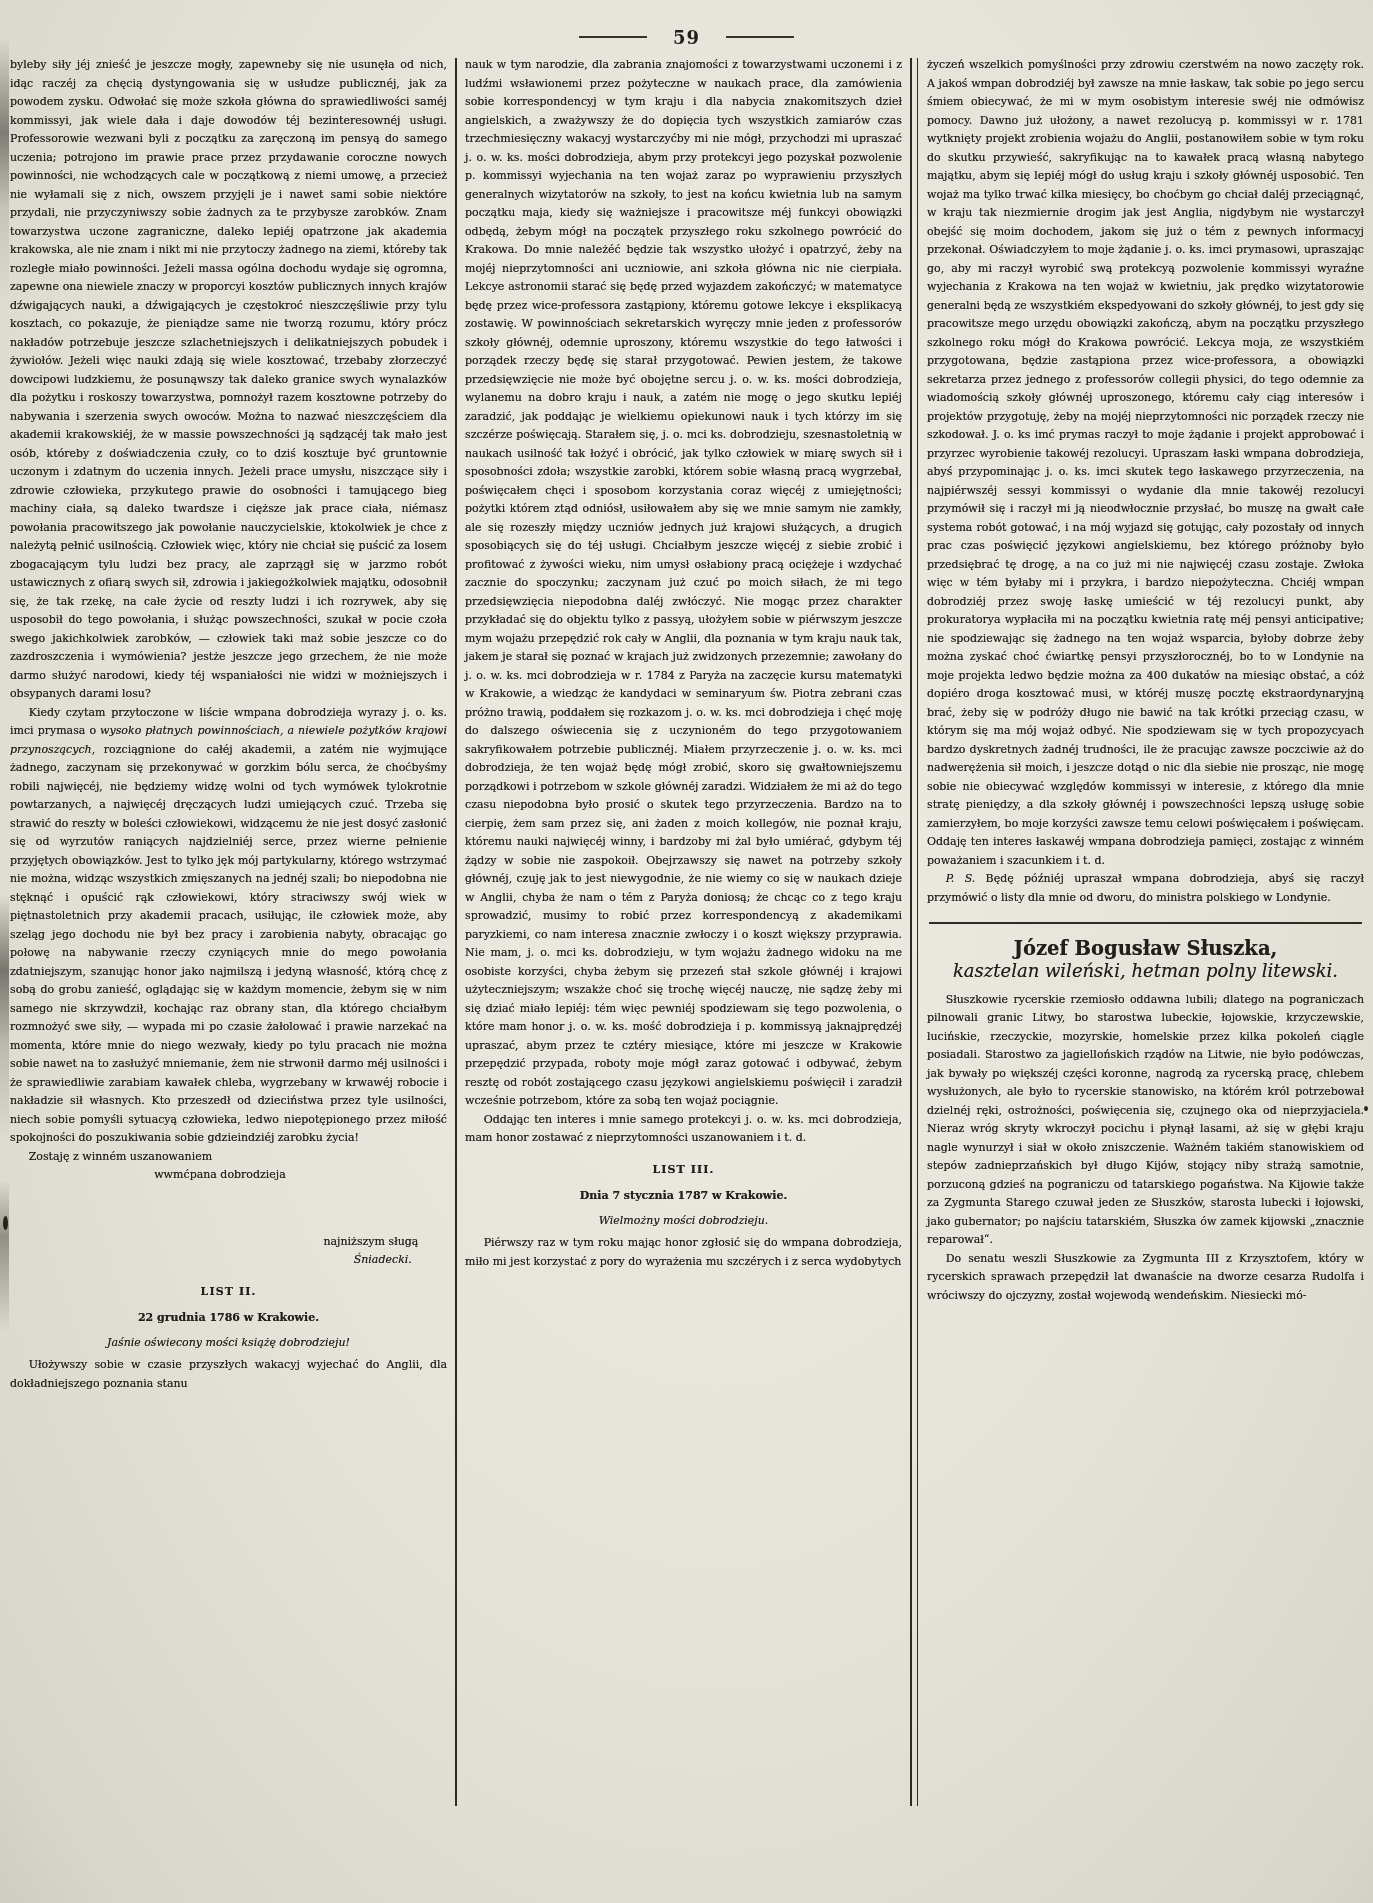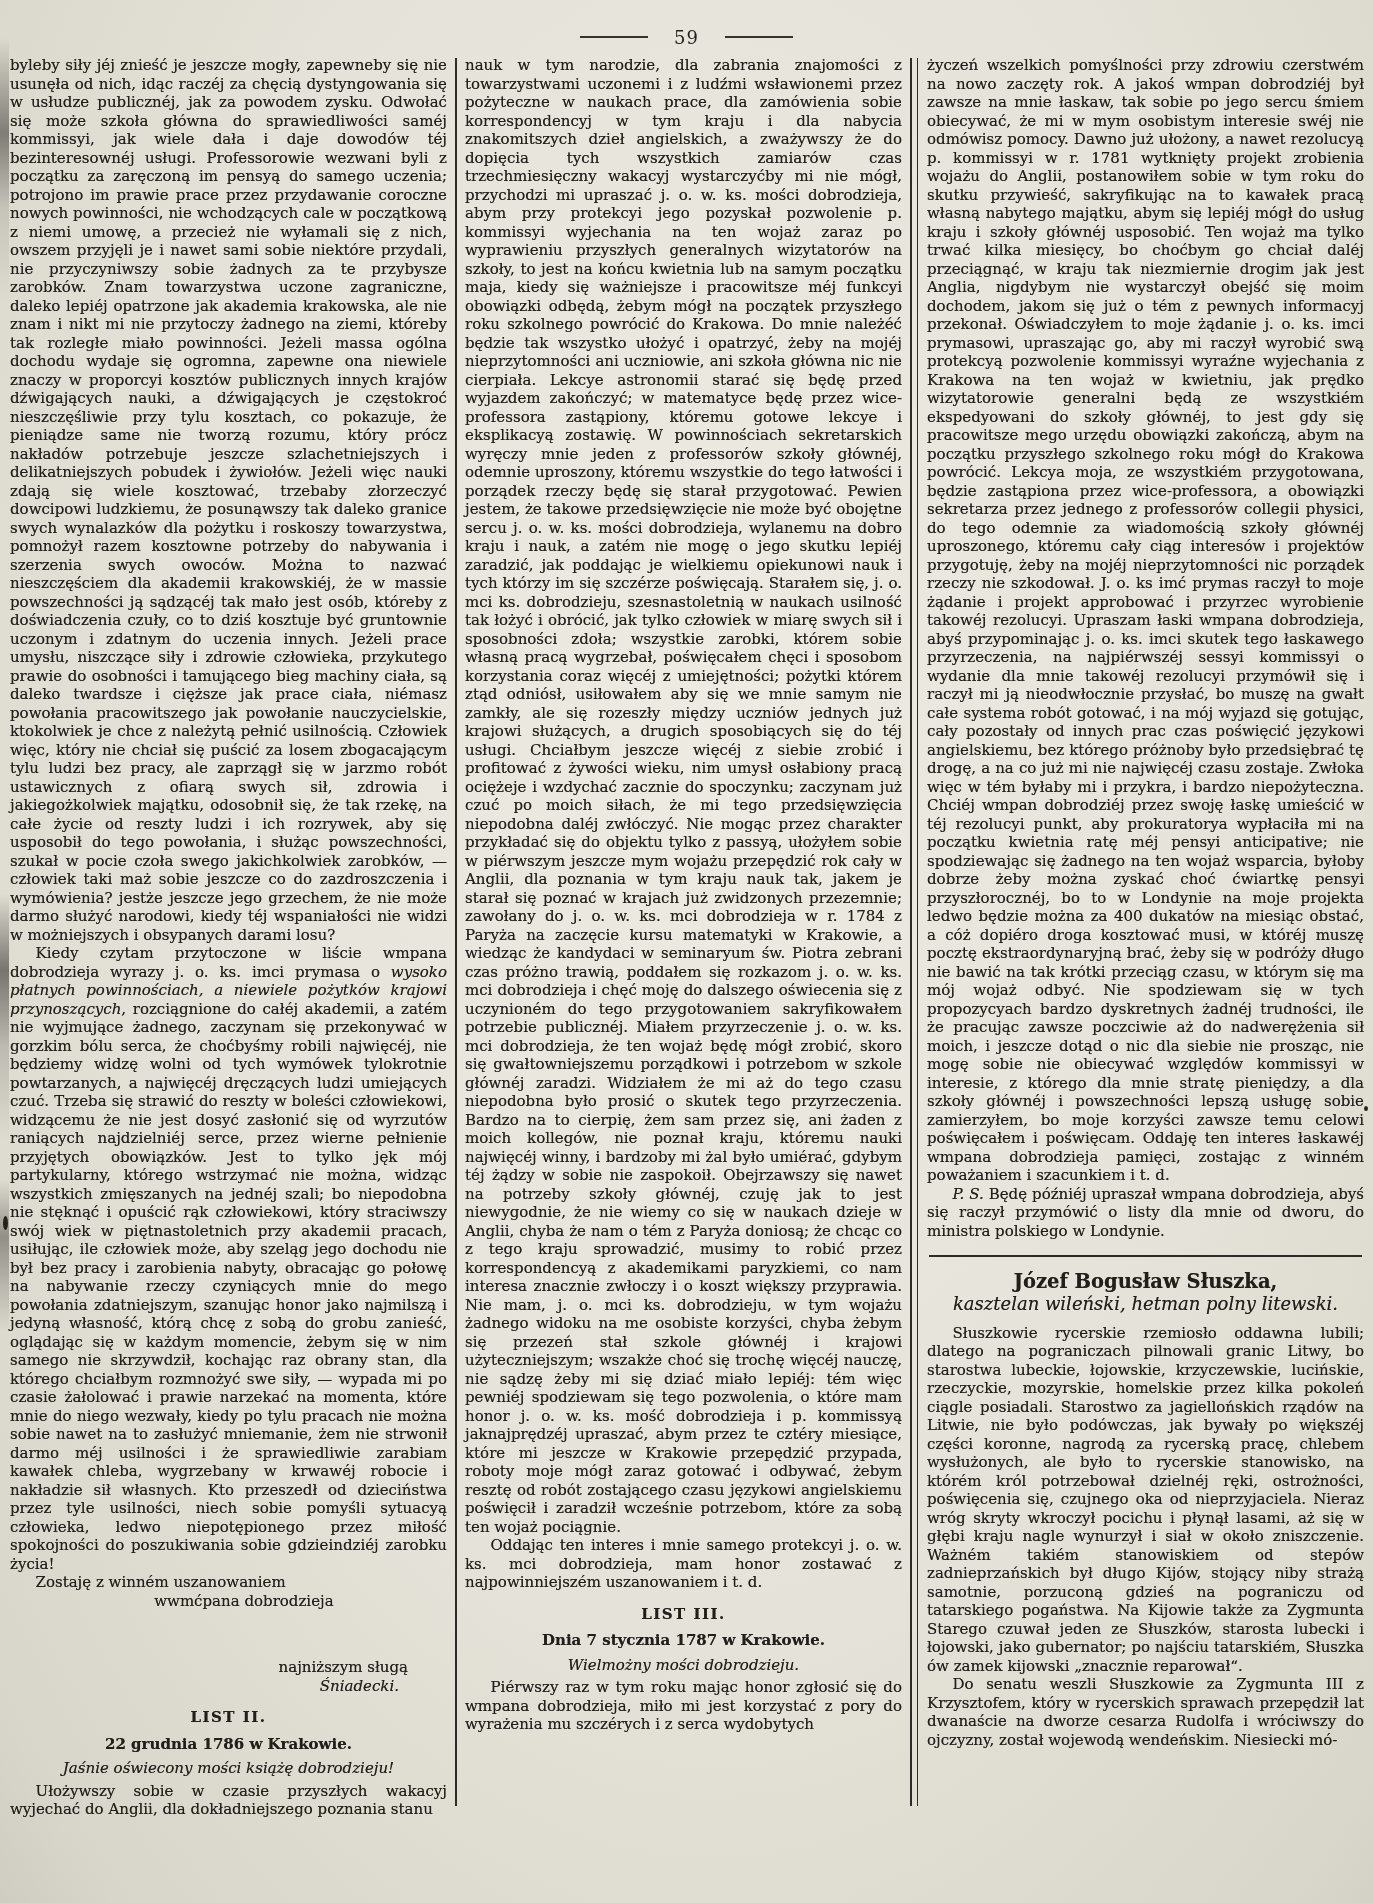--- a/index.html
+++ b/index.html
@@ -9,30 +9,30 @@
     font-family:"DejaVu Serif","Liberation Serif",serif;
     color:#211f1b;
   }
   .scan-edge{position:absolute;left:0;top:0;width:9px;height:100%;pointer-events:none;
     background:linear-gradient(180deg,
       transparent 2%, rgba(35,32,28,.50) 7%, rgba(35,32,28,.12) 11%, transparent 16%,
       transparent 47%, rgba(35,32,28,.55) 51%, rgba(35,32,28,.18) 55%, transparent 60%,
       transparent 62%, rgba(35,32,28,.40) 65%, transparent 70%);}
   .page-header{height:30px;padding-top:22px;display:flex;justify-content:center;align-items:center;gap:26px;}
   .hdash{width:68px;height:2px;background:#35322c;}
-  .page-number{font-size:18px;font-weight:normal;letter-spacing:1px;}
+  .page-number{font-size:18px;font-weight:bold;letter-spacing:1px;}
   .page-body{display:flex;align-items:flex-start;padding:4px 6px 0 10px;height:1840px;overflow:hidden;}
   .col{width:437px;flex:0 0 auto;}
   #col-0{margin-right:8px;}
   #col-1{margin:0 8px;}
   #col-2{margin-left:9px;}
   .sep{flex:0 0 auto;height:1748px;margin-top:2px;}
   .sep-single{width:2px;background:#2e2b26;}
   .sep-double{width:5px;border-left:2px solid #2e2b26;border-right:1px solid #2e2b26;background:transparent;}
-  .blk{margin:0;font-size:15px;line-height:18.5px;text-align:justify;
+  .blk{margin:0;font-size:11px;line-height:18.5px;text-align:justify;
        text-shadow:0 0 .4px rgba(33,31,27,.65);}
   .body-continuation{text-indent:0;}
   .body-indent{text-indent:1.7em;}
   .postscript{text-indent:1.7em;}
   .closing-line{text-indent:1.7em;text-align:left;}
   .closing-addressee{text-align:left;padding-left:33%;}
   .closing-servant{text-align:right;padding-right:2.6em;margin-top:48px;}
   .signature{text-align:right;padding-right:3.2em;font-style:italic;}
   .letter-number{text-align:center;text-indent:0;font-weight:bold;letter-spacing:.10em;margin:13px 0 8px;}
   .letter-date{text-align:center;text-indent:0;font-weight:bold;margin:0 0 6px;}
@@ -65,21 +65,21 @@
       <div class="blk closing-servant">najniższym sługą</div>
       <div class="blk signature">Śniadecki.</div>
       <div class="blk letter-number">LIST II.</div>
       <div class="blk letter-date">22 grudnia 1786 w Krakowie.</div>
       <div class="blk letter-salutation">Jaśnie oświecony mości książę dobrodzieju!</div>
       <p class="blk body-indent">Ułożywszy sobie w czasie przyszłych wakacyj wyjechać do Anglii, dla dokładniejszego poznania stanu</p>
     </div>
   <div class="sep sep-single"></div>
   <div class="col" id="col-1">
       <p class="blk body-continuation">nauk w tym narodzie, dla zabrania znajomości z towarzystwami uczonemi i z ludźmi wsławionemi przez pożyteczne w naukach prace, dla zamówienia sobie korrespondencyj w tym kraju i dla nabycia znakomitszych dzieł angielskich, a zważywszy że do dopięcia tych wszystkich zamiarów czas trzechmiesięczny wakacyj wystarczyćby mi nie mógł, przychodzi mi upraszać j. o. w. ks. mości dobrodzieja, abym przy protekcyi jego pozyskał pozwolenie p. kommissyi wyjechania na ten wojaż zaraz po wyprawieniu przyszłych generalnych wizytatorów na szkoły, to jest na końcu kwietnia lub na samym początku maja, kiedy się ważniejsze i pracowitsze méj funkcyi obowiązki odbędą, żebym mógł na początek przyszłego roku szkolnego powrócić do Krakowa. Do mnie należéć będzie tak wszystko ułożyć i opatrzyć, żeby na mojéj nieprzytomności ani uczniowie, ani szkoła główna nic nie cierpiała. Lekcye astronomii starać się będę przed wyjazdem zakończyć; w matematyce będę przez wice-professora zastąpiony, któremu gotowe lekcye i eksplikacyą zostawię. W powinnościach sekretarskich wyręczy mnie jeden z professorów szkoły głównéj, odemnie uproszony, któremu wszystkie do tego łatwości i porządek rzeczy będę się starał przygotować. Pewien jestem, że takowe przedsięwzięcie nie może być obojętne sercu j. o. w. ks. mości dobrodzieja, wylanemu na dobro kraju i nauk, a zatém nie mogę o jego skutku lepiéj zaradzić, jak poddając je wielkiemu opiekunowi nauk i tych którzy im się szczérze poświęcają. Starałem się, j. o. mci ks. dobrodzieju, szesnastoletnią w naukach usilność tak łożyć i obrócić, jak tylko człowiek w miarę swych sił i sposobności zdoła; wszystkie zarobki, którem sobie własną pracą wygrzebał, poświęcałem chęci i sposobom korzystania coraz więcéj z umiejętności; pożytki którem ztąd odniósł, usiłowałem aby się we mnie samym nie zamkły, ale się rozeszły między uczniów jednych już krajowi służących, a drugich sposobiących się do téj usługi. Chciałbym jeszcze więcéj z siebie zrobić i profitować z żywości wieku, nim umysł osłabiony pracą ociężeje i wzdychać zacznie do spoczynku; zaczynam już czuć po moich siłach, że mi tego przedsięwzięcia niepodobna daléj zwłóczyć. Nie mogąc przez charakter przykładać się do objektu tylko z passyą, ułożyłem sobie w piérwszym jeszcze mym wojażu przepędzić rok cały w Anglii, dla poznania w tym kraju nauk tak, jakem je starał się poznać w krajach już zwidzonych przezemnie; zawołany do j. o. w. ks. mci dobrodzieja w r. 1784 z Paryża na zaczęcie kursu matematyki w Krakowie, a wiedząc że kandydaci w seminaryum św. Piotra zebrani czas próżno trawią, poddałem się rozkazom j. o. w. ks. mci dobrodzieja i chęć moję do dalszego oświecenia się z uczynioném do tego przygotowaniem sakryfikowałem potrzebie publicznéj. Miałem przyrzeczenie j. o. w. ks. mci dobrodzieja, że ten wojaż będę mógł zrobić, skoro się gwałtowniejszemu porządkowi i potrzebom w szkole głównéj zaradzi. Widziałem że mi aż do tego czasu niepodobna było prosić o skutek tego przyrzeczenia. Bardzo na to cierpię, żem sam przez się, ani żaden z moich kollegów, nie poznał kraju, któremu nauki najwięcéj winny, i bardzoby mi żal było umiérać, gdybym téj żądzy w sobie nie zaspokoił. Obejrzawszy się nawet na potrzeby szkoły głównéj, czuję jak to jest niewygodnie, że nie wiemy co się w naukach dzieje w Anglii, chyba że nam o tém z Paryża doniosą; że chcąc co z tego kraju sprowadzić, musimy to robić przez korrespondencyą z akademikami paryzkiemi, co nam interesa znacznie zwłoczy i o koszt większy przyprawia. Nie mam, j. o. mci ks. dobrodzieju, w tym wojażu żadnego widoku na me osobiste korzyści, chyba żebym się przezeń stał szkole głównéj i krajowi użyteczniejszym; wszakże choć się trochę więcéj nauczę, nie sądzę żeby mi się dziać miało lepiéj: tém więc pewniéj spodziewam się tego pozwolenia, o które mam honor j. o. w. ks. mość dobrodzieja i p. kommissyą jaknajprędzéj upraszać, abym przez te cztéry miesiące, które mi jeszcze w Krakowie przepędzić przypada, roboty moje mógł zaraz gotować i odbywać, żebym resztę od robót zostającego czasu językowi angielskiemu poświęcił i zaradził wcześnie potrzebom, które za sobą ten wojaż pociągnie.</p>
-      <p class="blk body-indent">Oddając ten interes i mnie samego protekcyi j. o. w. ks. mci dobrodzieja, mam honor zostawać z najpowinniejszém uszanowaniem i t. d.</p>
+      <p class="blk body-indent">Oddając ten interes i mnie samego protekcyi j. o. w. ks. mci dobrodzieja, mam honor zostawać z nieprzytomności uszanowaniem i t. d.</p>
       <div class="blk letter-number">LIST III.</div>
       <div class="blk letter-date">Dnia 7 stycznia 1787 w Krakowie.</div>
       <div class="blk letter-salutation">Wielmożny mości dobrodzieju.</div>
       <p class="blk body-indent">Piérwszy raz w tym roku mając honor zgłosić się do wmpana dobrodzieja, miło mi jest korzystać z pory do wyrażenia mu szczérych i z serca wydobytych</p>
     </div>
   <div class="sep sep-double"></div>
   <div class="col" id="col-2">
       <p class="blk body-continuation">życzeń wszelkich pomyślności przy zdrowiu czerstwém na nowo zaczęty rok. A jakoś wmpan dobrodziéj był zawsze na mnie łaskaw, tak sobie po jego sercu śmiem obiecywać, że mi w mym osobistym interesie swéj nie odmówisz pomocy. Dawno już ułożony, a nawet rezolucyą p. kommissyi w r. 1781 wytknięty projekt zrobienia wojażu do Anglii, postanowiłem sobie w tym roku do skutku przywieść, sakryfikując na to kawałek pracą własną nabytego majątku, abym się lepiéj mógł do usług kraju i szkoły głównéj usposobić. Ten wojaż ma tylko trwać kilka miesięcy, bo choćbym go chciał daléj przeciągnąć, w kraju tak niezmiernie drogim jak jest Anglia, nigdybym nie wystarczył obejść się moim dochodem, jakom się już o tém z pewnych informacyj przekonał. Oświadczyłem to moje żądanie j. o. ks. imci prymasowi, upraszając go, aby mi raczył wyrobić swą protekcyą pozwolenie kommissyi wyraźne wyjechania z Krakowa na ten wojaż w kwietniu, jak prędko wizytatorowie generalni będą ze wszystkiém ekspedyowani do szkoły głównéj, to jest gdy się pracowitsze mego urzędu obowiązki zakończą, abym na początku przyszłego szkolnego roku mógł do Krakowa powrócić. Lekcya moja, ze wszystkiém przygotowana, będzie zastąpiona przez wice-professora, a obowiązki sekretarza przez jednego z professorów collegii physici, do tego odemnie za wiadomością szkoły głównéj uproszonego, któremu cały ciąg interesów i projektów przygotuję, żeby na mojéj nieprzytomności nic porządek rzeczy nie szkodował. J. o. ks imć prymas raczył to moje żądanie i projekt approbować i przyrzec wyrobienie takowéj rezolucyi. Upraszam łaski wmpana dobrodzieja, abyś przypominając j. o. ks. imci skutek tego łaskawego przyrzeczenia, na najpiérwszéj sessyi kommissyi o wydanie dla mnie takowéj rezolucyi przymówił się i raczył mi ją nieodwłocznie przysłać, bo muszę na gwałt całe systema robót gotować, i na mój wyjazd się gotując, cały pozostały od innych prac czas poświęcić językowi angielskiemu, bez którego próżnoby było przedsiębrać tę drogę, a na co już mi nie najwięcéj czasu zostaje. Zwłoka więc w tém byłaby mi i przykra, i bardzo niepożyteczna. Chciéj wmpan dobrodziéj przez swoję łaskę umieścić w téj rezolucyi punkt, aby prokuratorya wypłaciła mi na początku kwietnia ratę méj pensyi anticipative; nie spodziewając się żadnego na ten wojaż wsparcia, byłoby dobrze żeby można zyskać choć ćwiartkę pensyi przyszłorocznéj, bo to w Londynie na moje projekta ledwo będzie można za 400 dukatów na miesiąc obstać, a cóż dopiéro droga kosztować musi, w któréj muszę pocztę ekstraordynaryjną brać, żeby się w podróży długo nie bawić na tak krótki przeciąg czasu, w którym się ma mój wojaż odbyć. Nie spodziewam się w tych propozycyach bardzo dyskretnych żadnéj trudności, ile że pracując zawsze poczciwie aż do nadwerężenia sił moich, i jeszcze dotąd o nic dla siebie nie prosząc, nie mogę sobie nie obiecywać względów kommissyi w interesie, z którego dla mnie stratę pieniędzy, a dla szkoły głównéj i powszechności lepszą usługę sobie zamierzyłem, bo moje korzyści zawsze temu celowi poświęcałem i poświęcam. Oddaję ten interes łaskawéj wmpana dobrodzieja pamięci, zostając z winném poważaniem i szacunkiem i t. d.</p>
       <p class="blk postscript"><em>P. S.</em> Będę późniéj upraszał wmpana dobrodzieja, abyś się raczył przymówić o listy dla mnie od dworu, do ministra polskiego w Londynie.</p>
       <hr class="blk rule">

